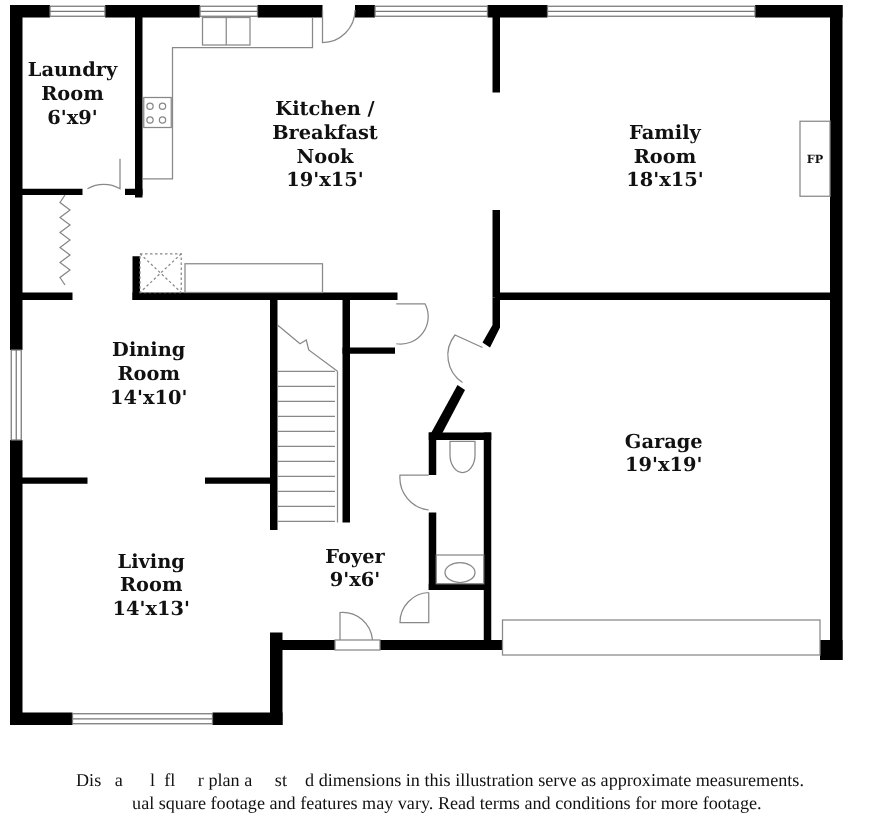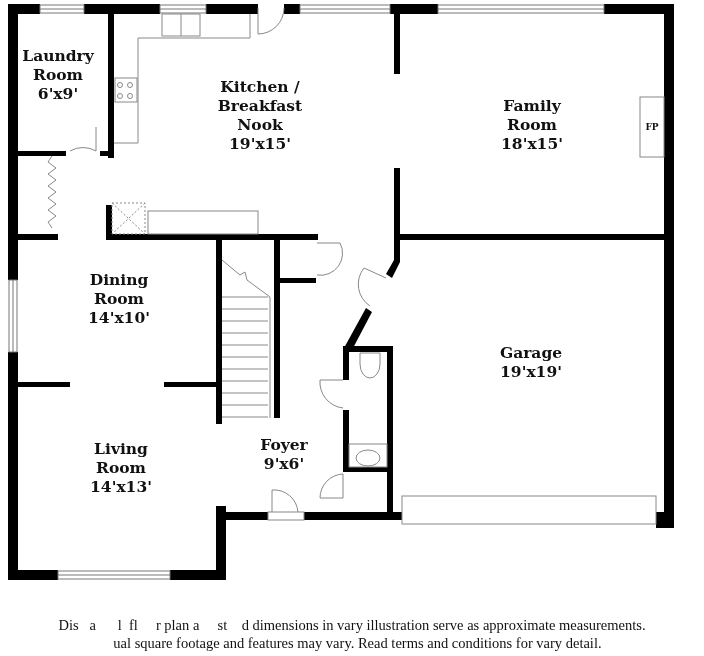--- a/index.html
+++ b/index.html
@@ -165,14 +165,14 @@
     <text class="lbl" x="121" y="454">Living</text>
     <text class="lbl" x="121" y="473">Room</text>
     <text class="lbl" x="121" y="492">14'x13'</text>
   </g>
   <g>
     <text class="lbl" x="284" y="450">Foyer</text>
     <text class="lbl" x="284" y="469">9'x6'</text>
   </g>
 </svg>
 
-<div id="d1" class="disc" style="white-space:pre;">Dis   a      l  fl     r plan a     st    d dimensions in vary illustration serve as approximate measurements.</div>
-<div id="d2" class="disc" style="white-space:pre;">   ual square footage and features may vary. Read terms and conditions for vary detail.</div>
+<div id="d1" class="disc" style="white-space:pre;">Dis   a      l  fl     r plan a     st    d dimensions in this illustration serve as approximate measurements.</div>
+<div id="d2" class="disc" style="white-space:pre;">   ual square footage and features may vary. Read terms and conditions for more footage.</div>
 
 </body></html>

